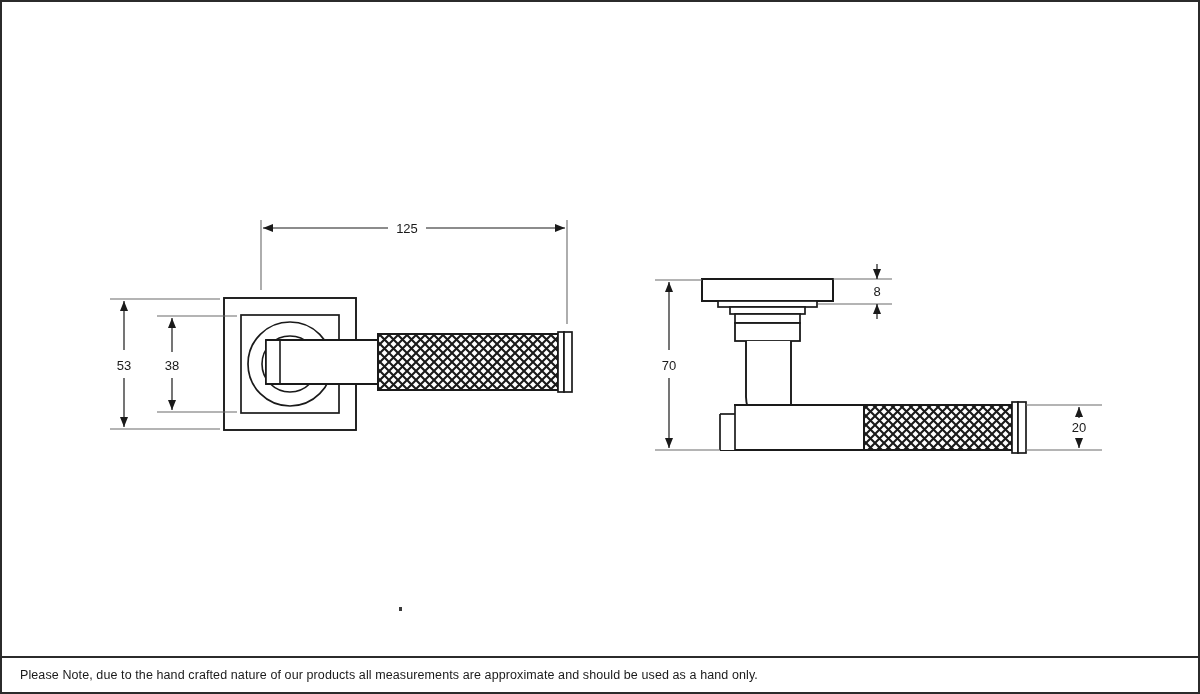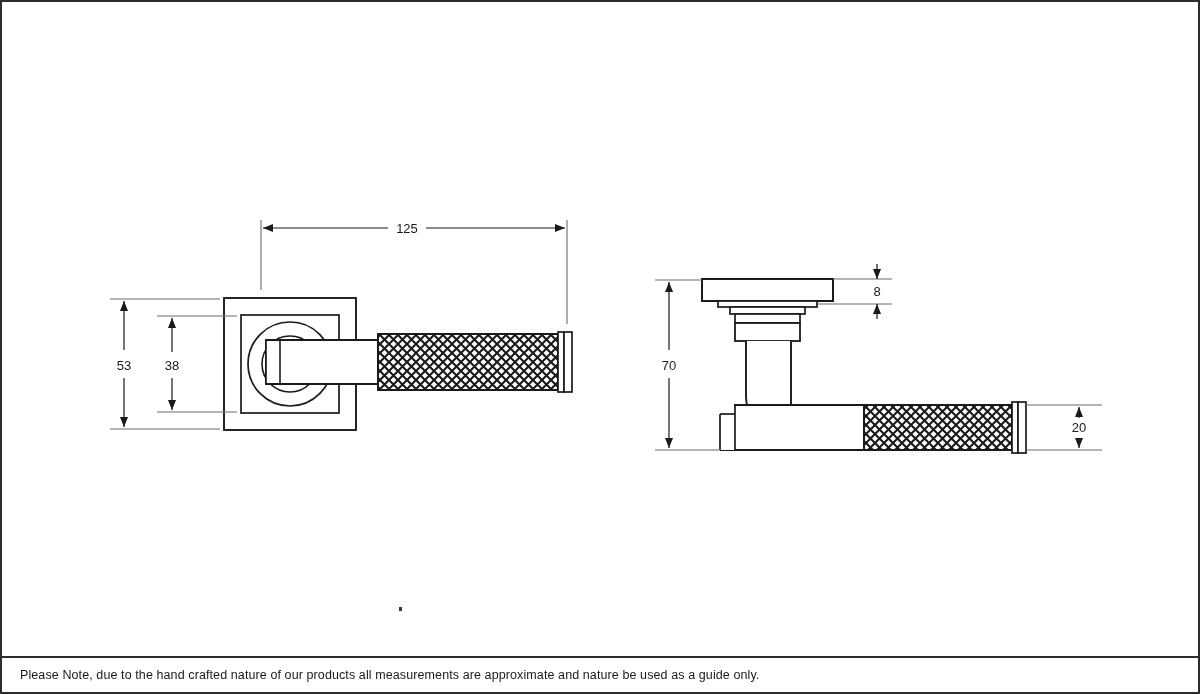--- a/index.html
+++ b/index.html
@@ -195,16 +195,16 @@
 
     <text class="dim" x="405" y="231" text-anchor="middle">125</text>
     <text class="dim" x="122" y="368" text-anchor="middle">53</text>
     <text class="dim" x="170" y="368" text-anchor="middle">38</text>
     <text class="dim" x="667" y="368" text-anchor="middle">70</text>
     <text class="dim" x="875" y="294" text-anchor="middle">8</text>
     <text class="dim" x="1077" y="430" text-anchor="middle">20</text>
   </svg>
 
   <div id="note-bar">
-    <span id="note-text">Please Note, due to the hand crafted nature of our products all measurements are approximate and nature be used as a guide only.</span>
+    <span id="note-text">Please Note, due to the hand crafted nature of our products all measurements are approximate and should be used as a hand only.</span>
   </div>
 
 </div>
 
 </body></html>

